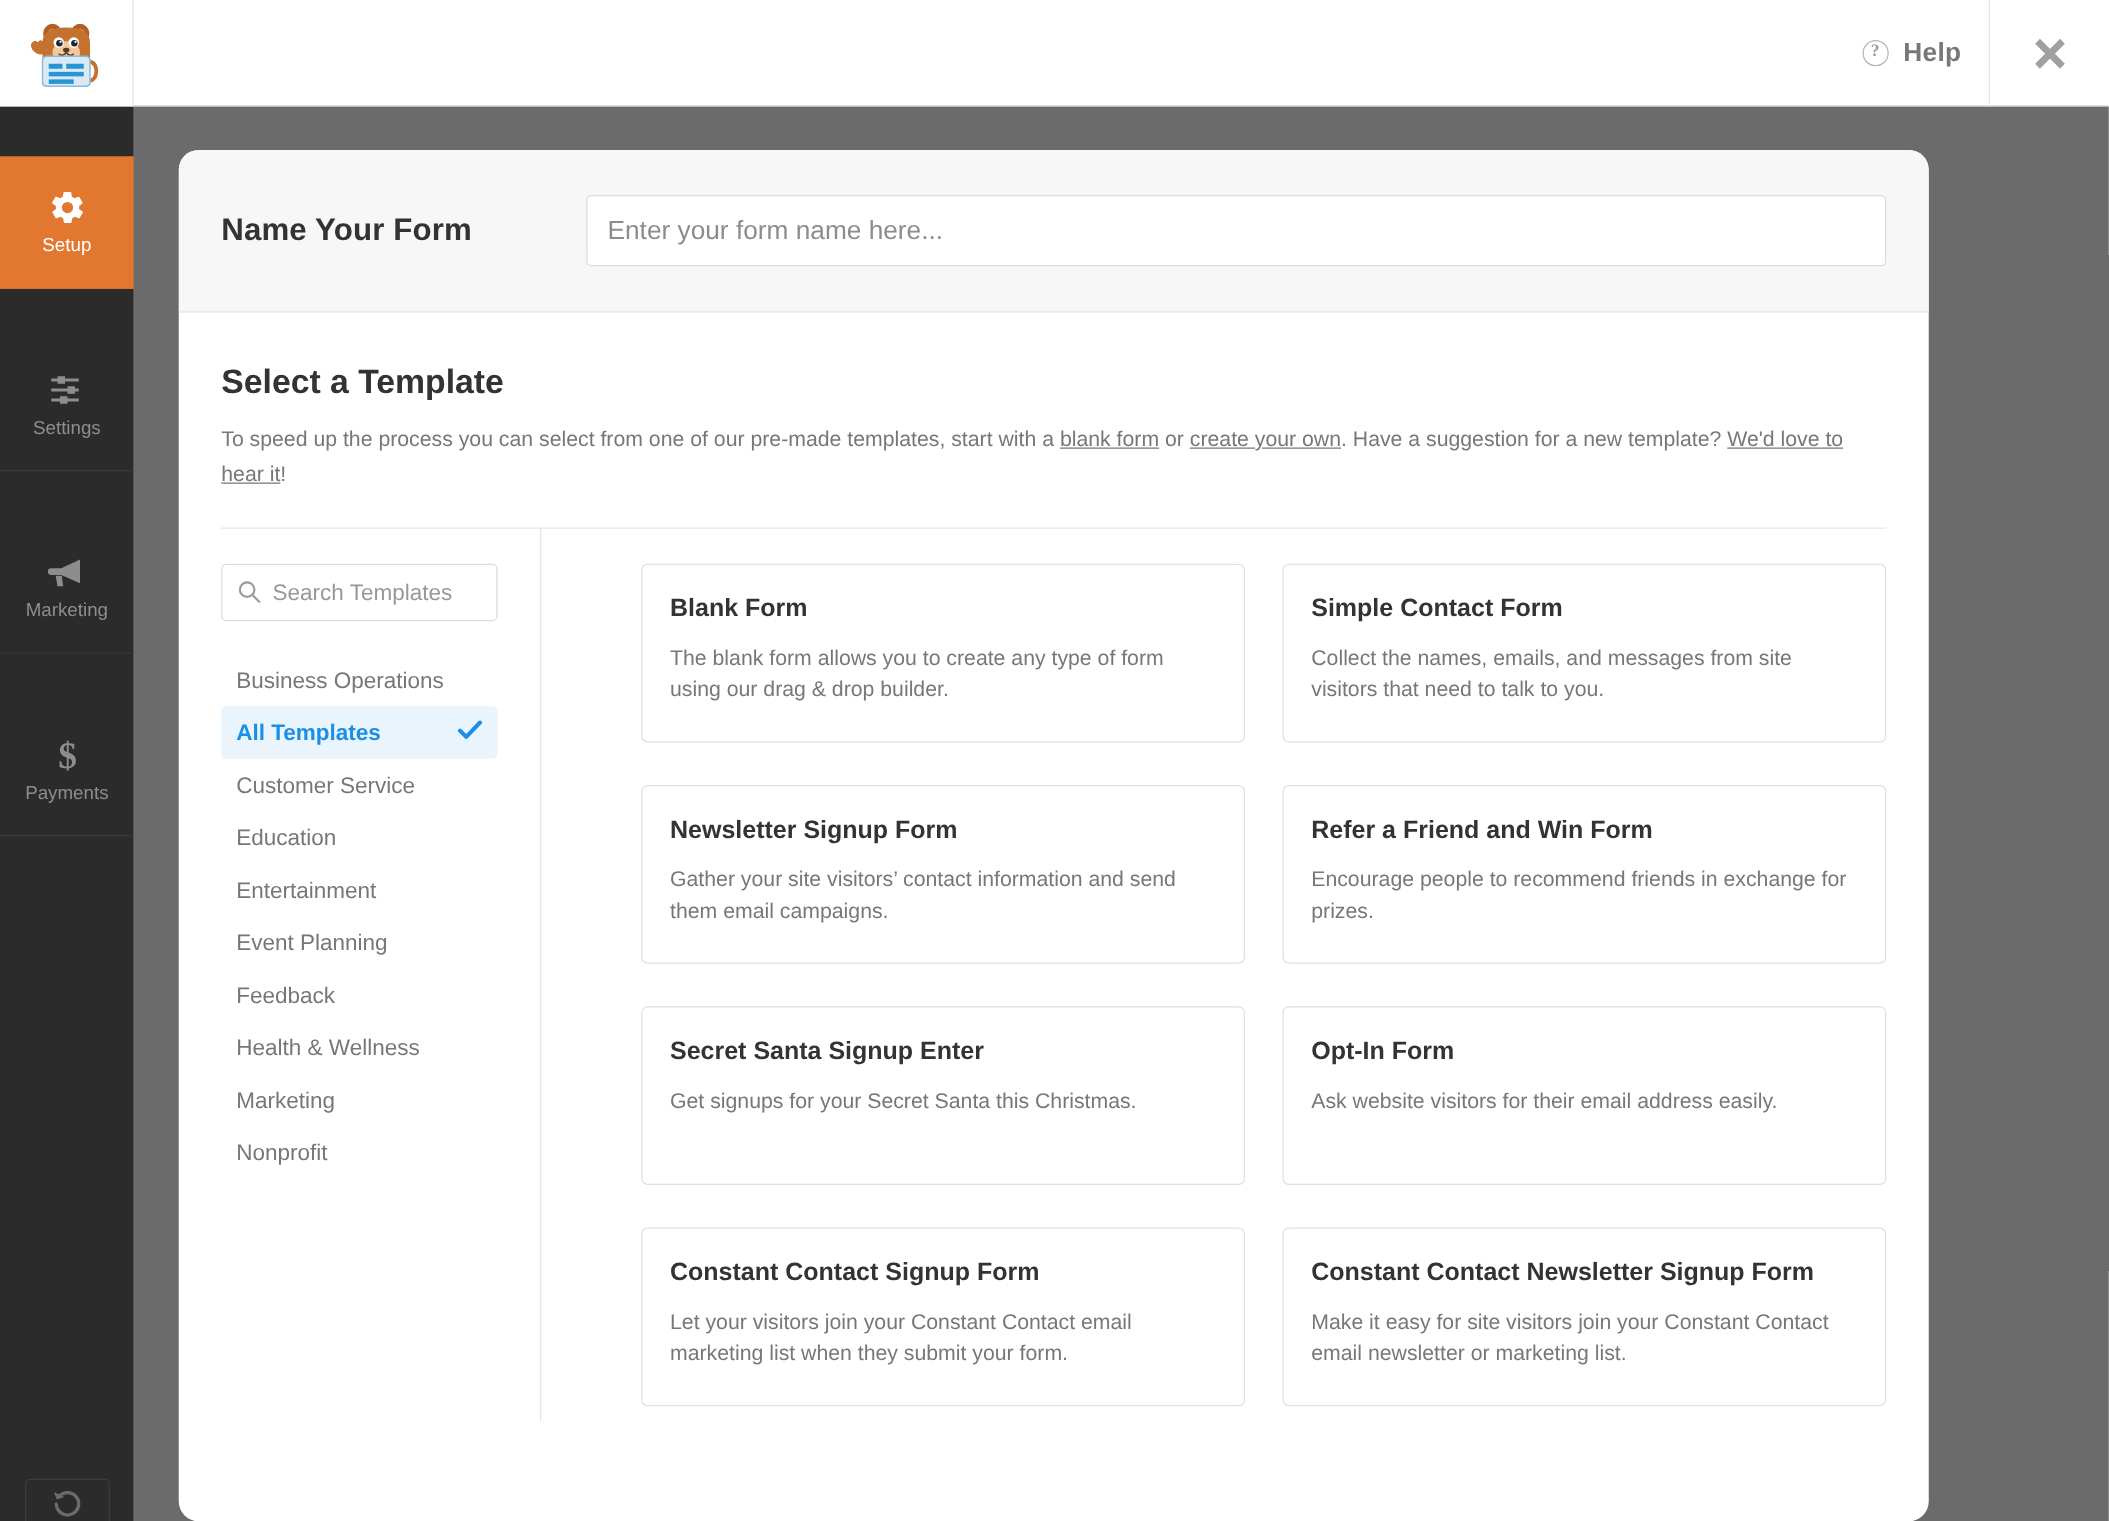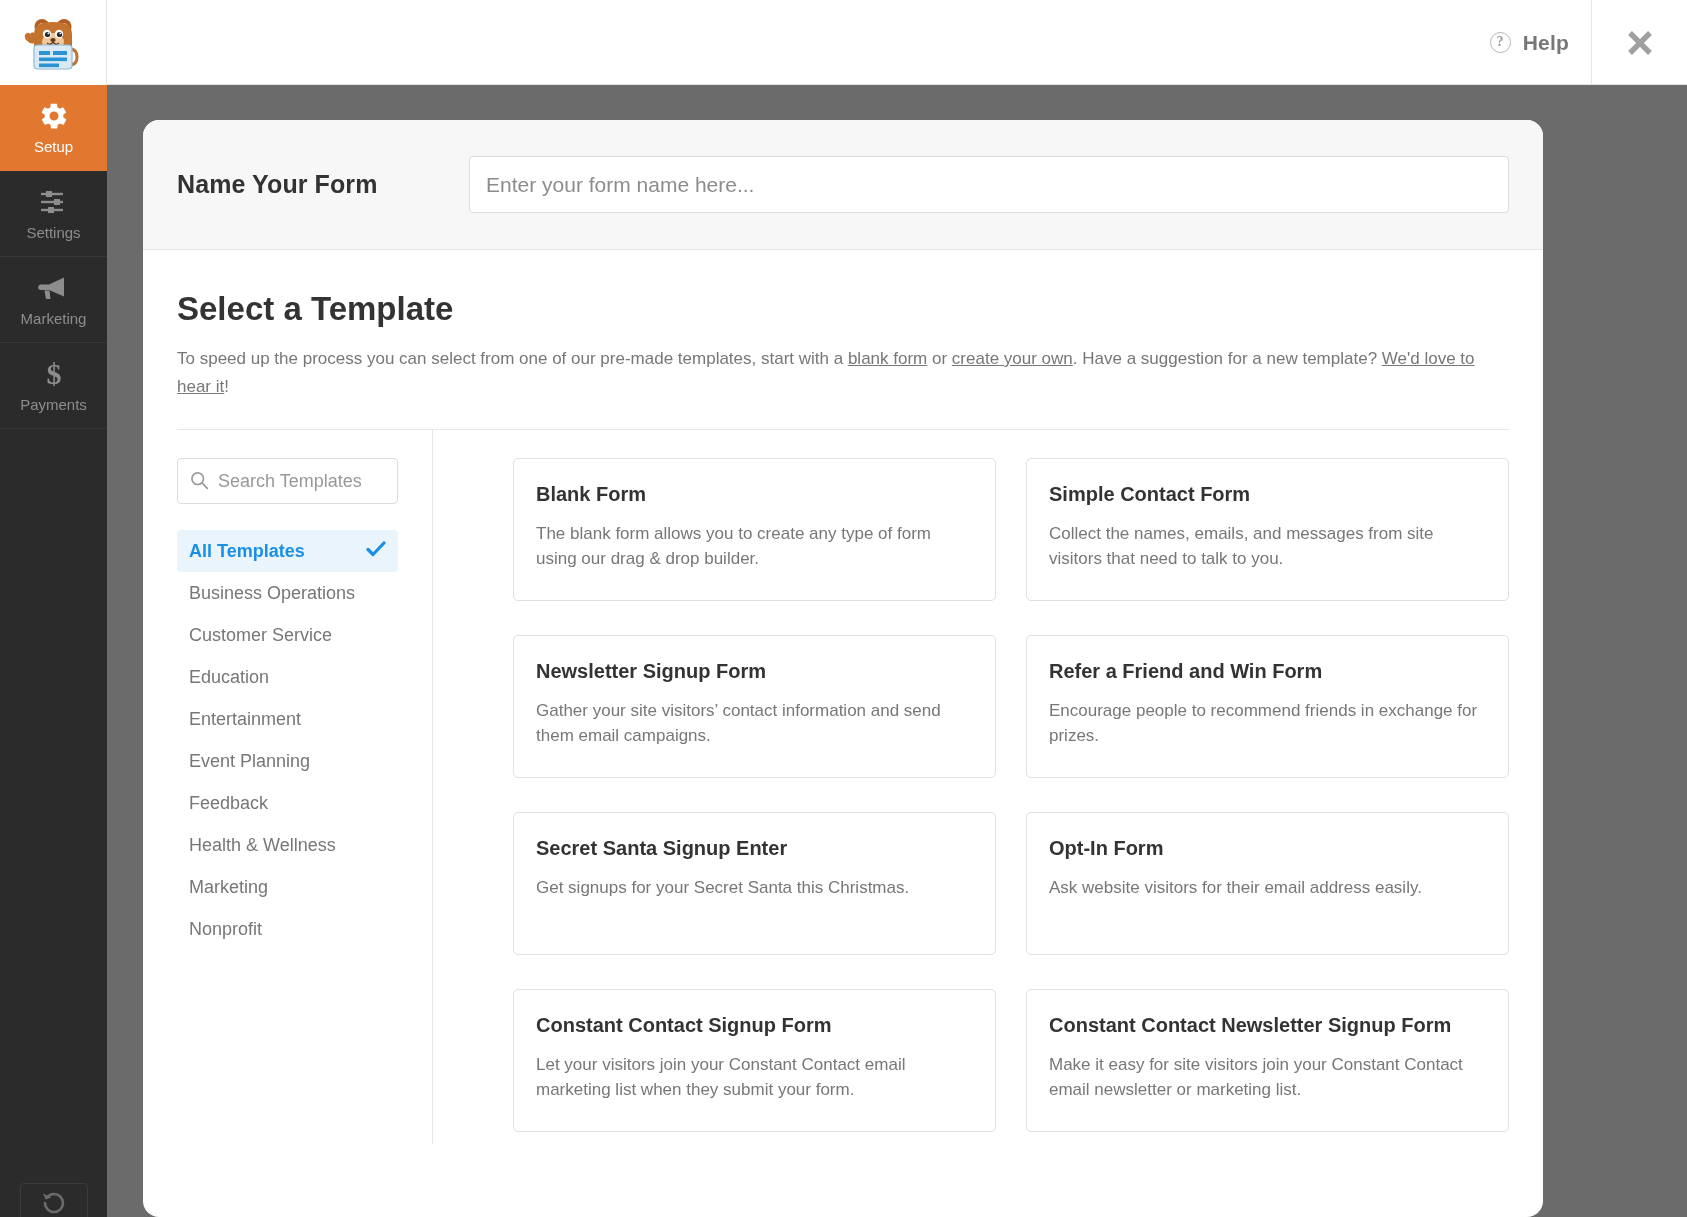--- a/index.html
+++ b/index.html
@@ -76,30 +76,31 @@
   
   .sidebar {
     position: absolute;
     top: 85px; left: 0;
     width: 107px;
     height: 1132px;
     background: #2b2b2b;
     z-index: 30;
   }
   .side-item {
-    height: 86px;
+    height: 106px;
     border-bottom: 1px solid #383838;
     display: flex;
     flex-direction: column;
     align-items: center;
     justify-content: center;
     gap: 7px;
     color: #8d8d8d;
     font-size: 15px;
     cursor: pointer;
+    margin-top: 40px;
   }
   .side-item.active {
     background: #e27730;
     color: #ffffff;
     border-bottom-color: #e27730;
   }
   .side-item .ico { display: flex; align-items: center; justify-content: center; height: 30px; }
   .side-item .ico svg { display: block; }
   .side-spacer { height: 560px; }
   .side-bottom {
@@ -163,21 +164,21 @@
     font-size: 21px;
     color: #444;
     padding: 0 16px;
     outline: none;
   }
   .form-name-input::placeholder { color: #8c8c8c; }
 
   
   .tpl-head { padding: 40px 34px 0 34px; }
   .tpl-title {
-    font-size: 33px;
+    font-size: 27px;
     font-weight: bold;
     color: #333333;
     margin-bottom: 17px;
   }
   .tpl-desc {
     font-size: 17px;
     line-height: 28px;
     color: #777777;
     max-width: 1330px;
   }
@@ -397,32 +398,32 @@
         <span class="search-icon">
           <svg width="19" height="19" viewBox="0 0 19 19" fill="none">
             <circle cx="7.7" cy="7.7" r="5.8" stroke="#9a9a9a" stroke-width="1.7"></circle>
             <path d="M12.2 12.2 L17.4 17.4" stroke="#9a9a9a" stroke-width="1.7" stroke-linecap="round"></path>
           </svg>
         </span>
         <input class="search-input" type="text" placeholder="Search Templates" style="">
       </div>
 
       <div class="cat-list">
+        <div class="cat-item">
+          <span>Business Operations</span>
+        </div>
         <div class="cat-item selected">
           <span>All Templates</span>
           <span class="cat-check">
             <svg width="20" height="16" viewBox="0 0 20 16">
               <path d="M2 8.5 L7 13.5 L18 2" stroke="#1a8fe8" stroke-width="3.2" fill="none" stroke-linecap="round" stroke-linejoin="round"></path>
             </svg>
           </span>
         </div>
         <div class="cat-item">
-          <span>Business Operations</span>
-        </div>
-        <div class="cat-item">
           <span>Customer Service</span>
         </div>
         <div class="cat-item">
           <span>Education</span>
         </div>
         <div class="cat-item">
           <span>Entertainment</span>
         </div>
         <div class="cat-item">
           <span>Event Planning</span>

